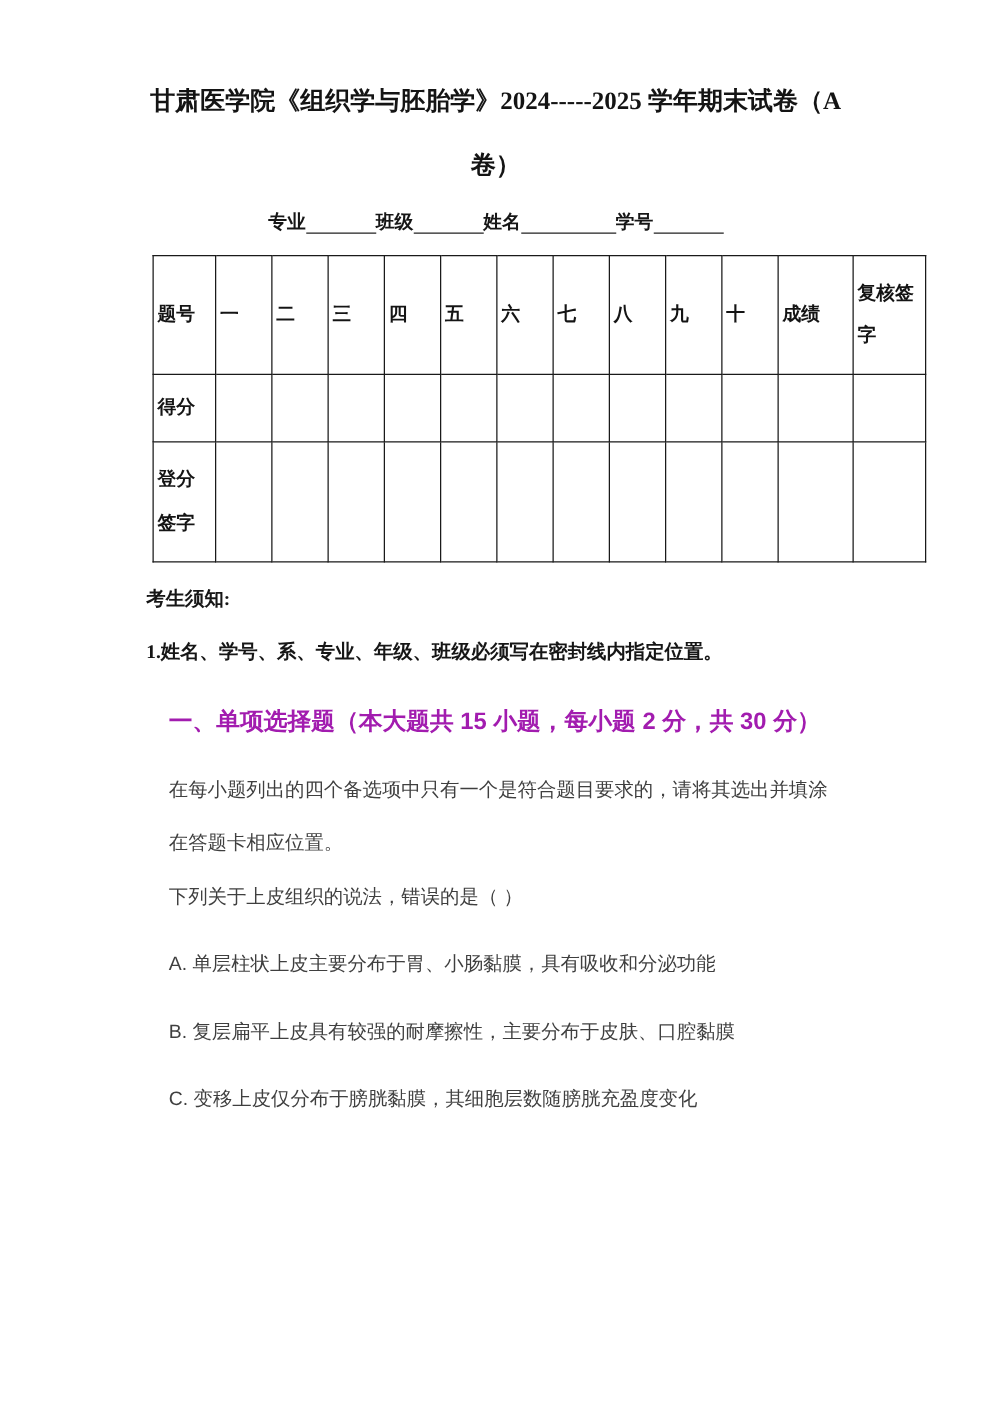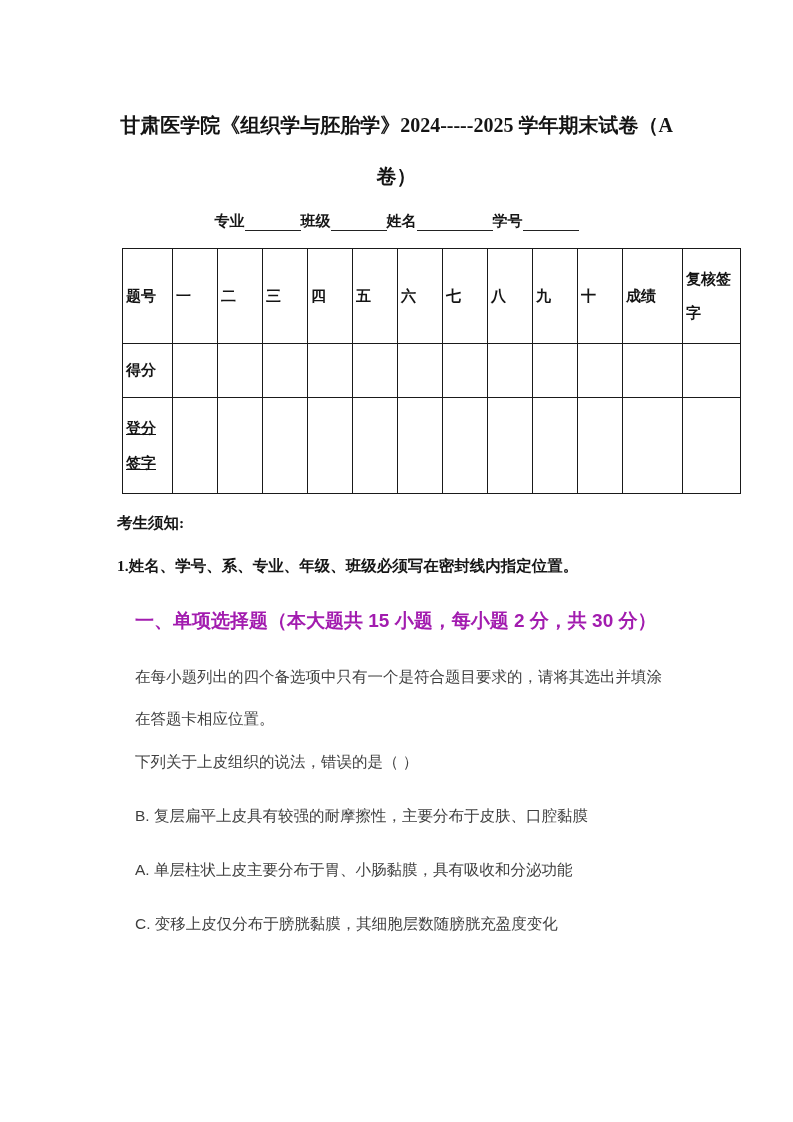--- a/index.html
+++ b/index.html
@@ -9,21 +9,21 @@
     width: 793px;
     height: 1122px;
     margin: 0 auto;
     background: #ffffff;
     color: #161616;
     font-family: "Liberation Serif", "DejaVu Serif", serif;
     overflow: hidden;
   }
   
   .title {
-    padding-top: 100px;
+    padding-top: 56px;
     width: 585px;
     margin: 0 auto;
     text-align: center;
     font-size: 20px;
     font-weight: bold;
     line-height: 51px;
     color: #141414;
   }
   
   .form-row {
@@ -55,21 +55,21 @@
   table.score-table td {
     border: 1.6px solid #1a1a1a;
     text-align: left;
     vertical-align: middle;
     padding: 2px 3px;
     word-break: break-all;
     line-height: 2.3;
   }
   tr.row-header td { height: 95px; }
   tr.row-score td { height: 54px; }
-  tr.row-sign td { height: 96px; text-decoration: underline; }
+  tr.row-sign td { height: 96px; }
   td.label-col { text-align: center; }
   
   .notice {
     margin: 33px 0 0 117px;
     width: 575px;
     font-size: 15.5px;
     font-weight: bold;
     line-height: 24px;
   }
   .notice .u-points {
@@ -221,17 +221,17 @@
   </tbody>
     </table>
 
 
   <div class="notes-heading">考生须知:</div>
   <div class="note-item">1.姓名、学号、系、专业、年级、班级必须写在密封线内指定位置。</div>
 
   <div class="section-heading">一、单项选择题（本大题共 15 小题，每小题 2 分，共 30 分）</div>
   <div class="instruction">在每小题列出的四个备选项中只有一个是符合题目要求的，请将其选出并填涂在答题卡相应位置。</div>
   <div class="question">下列关于上皮组织的说法，错误的是（ ）</div>
+  <div class="option">A. 单层柱状上皮主要分布于胃、小肠黏膜，具有吸收和分泌功能</div>
   <div class="option">B. 复层扁平上皮具有较强的耐摩擦性，主要分布于皮肤、口腔黏膜</div>
-  <div class="option">A. 单层柱状上皮主要分布于胃、小肠黏膜，具有吸收和分泌功能</div>
   <div class="option">C. 变移上皮仅分布于膀胱黏膜，其细胞层数随膀胱充盈度变化</div>
 
 </div>
 
 </body></html>

